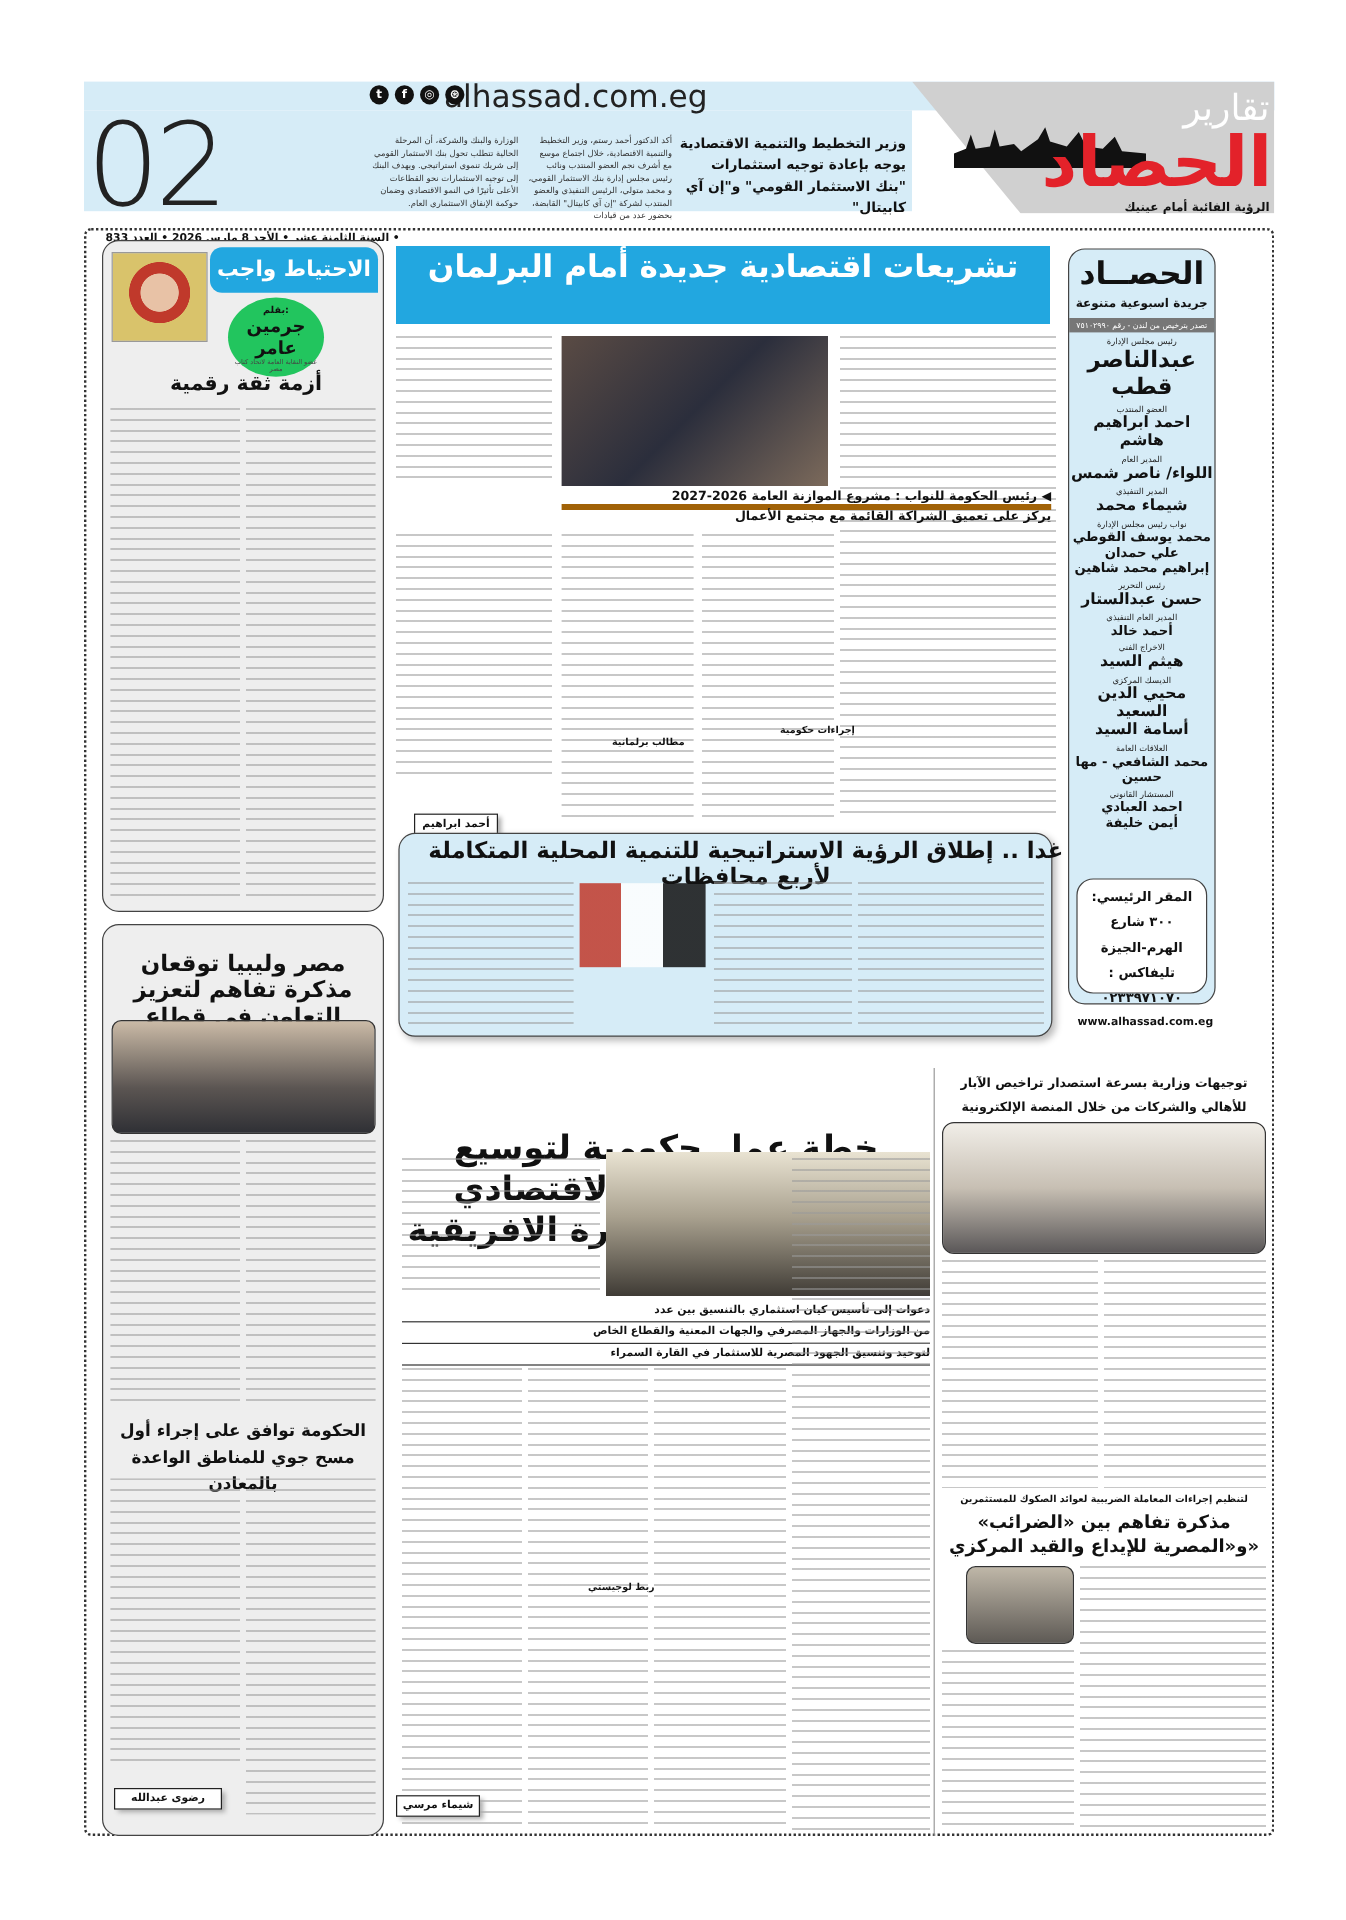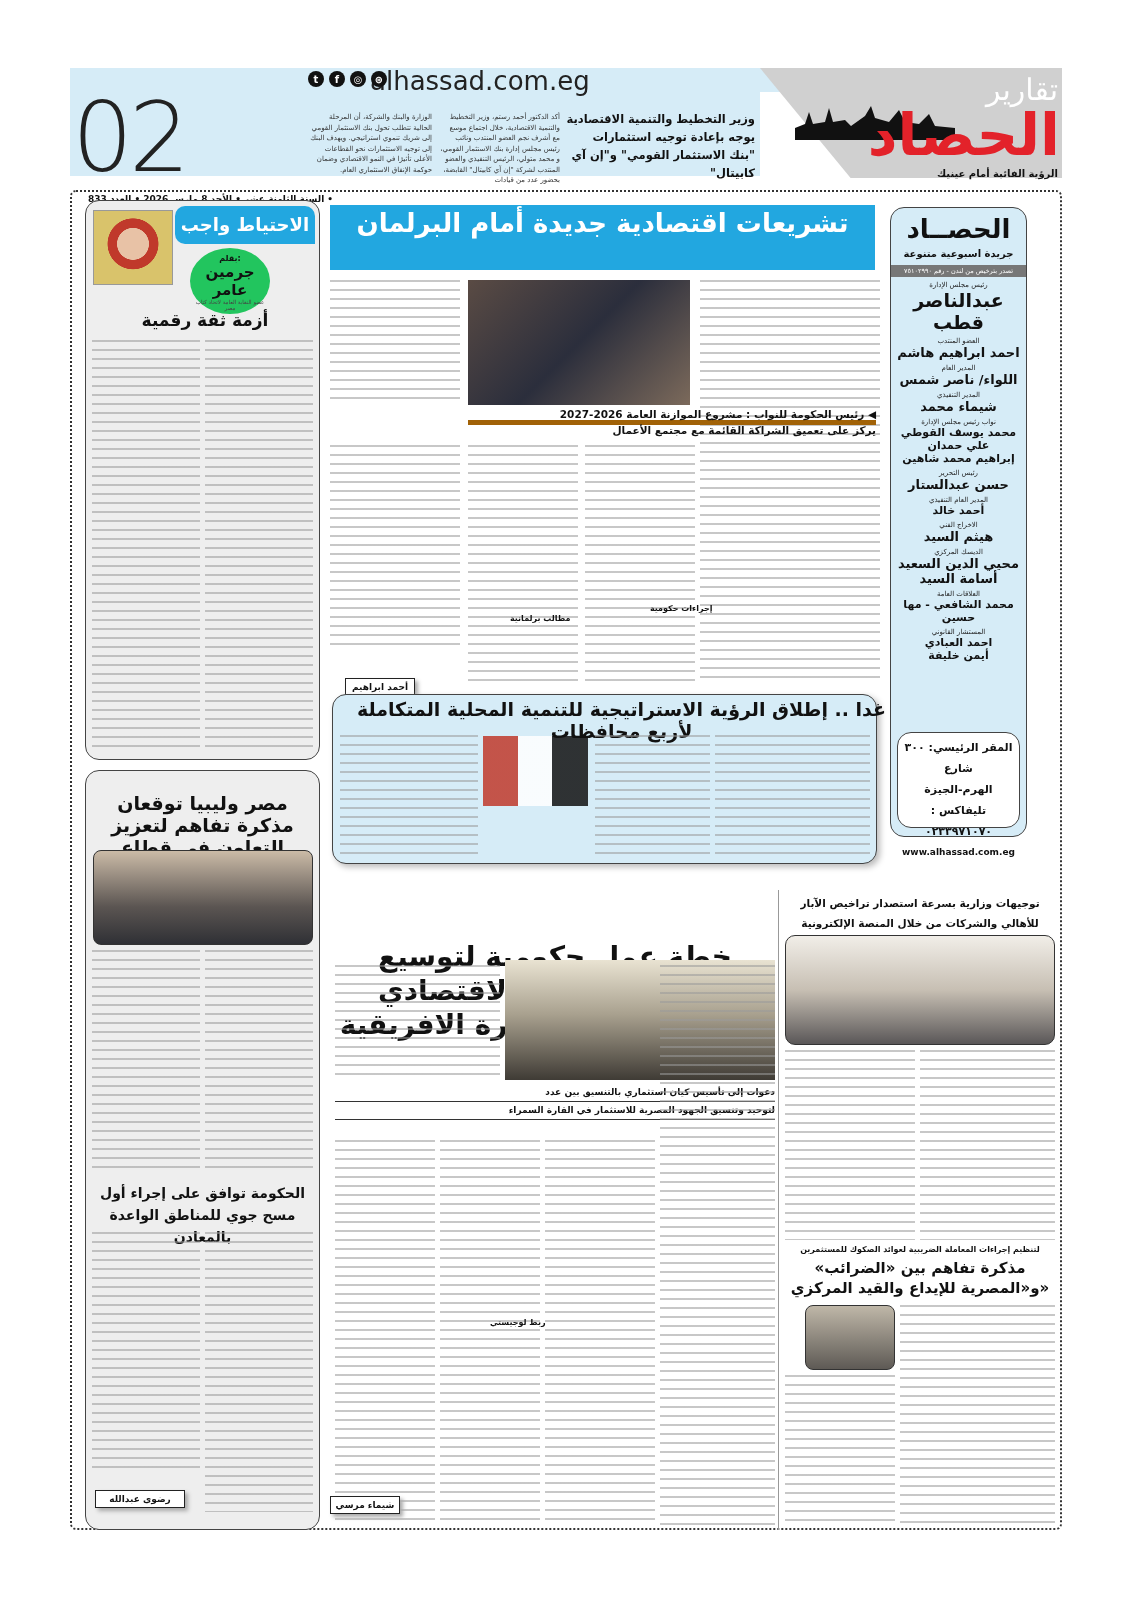--- a/index.html
+++ b/index.html
@@ -23,21 +23,21 @@
   #hdr-lead-title { left: 565px; top: 110px; width: 190px; font-size: 11.5px; font-weight: bold; line-height: 18px; }
   .hdr-col { font-size: 7px; line-height: 10.5px; color: #333; }
   #hdr-col1 { left: 440px; top: 112px; width: 120px; }
   #hdr-col2 { left: 310px; top: 112px; width: 122px; }
   #issue-line { left: 88px; top: 194px; font-size: 9px; font-weight: bold; text-align: center; }
 
   
   #frame { left: 70px; top: 190px; width: 992px; height: 1340px; border: 2px dotted #333; border-radius: 6px; }
 
   
-  #mast { left: 890px; top: 207px; width: 137px; height: 630px; background: #d6ecf7; border: 1.5px solid #444; border-radius: 14px; text-align: center; }
+  #mast { left: 890px; top: 207px; width: 123px; height: 630px; background: #d6ecf7; border: 1.5px solid #444; border-radius: 14px; text-align: center; }
   #mast .name { font-size: 26px; font-weight: bold; margin-top: 6px; }
   #mast .sub { font-size: 10px; font-weight: bold; margin-top: 4px; }
   #mast .lic { background: #777; color: #fff; font-size: 6.5px; padding: 2px 0; margin: 6px 0 4px; }
   #mast .role { font-size: 7px; margin-top: 4px; color: #222; }
   #mast .p1 { font-size: 19px; font-weight: bold; }
   #mast .p2 { font-size: 13px; font-weight: bold; }
   #mast .p3 { font-size: 11px; font-weight: bold; }
   #mast-addr { position: absolute; left: 6px; right: 6px; bottom: 8px; height: 96px; background: #fff; border: 1.5px solid #444; border-radius: 14px; font-size: 11px; font-weight: bold; line-height: 21px; padding-top: 4px; }
 
   
@@ -201,20 +201,21 @@
 
 <div class="abs" id="divider"></div>
 <div class="abs rtl" id="main-h">
   <div style="text-align:center">خطة عمل حكومية لتوسيع مجالات التعاون الاقتصادي</div>
   <div style="text-align:center">بين مصر ودول القارة الافريقية</div>
 </div>
 <div class="abs rtl txt txtlines" style="left:335px;top:965px;width:165px;height:115px;"></div>
 <div class="abs" id="main-photo"></div>
 <div class="abs rtl" id="main-cap">
   <div>دعوات إلى تأسيس كيان استثماري  بالتنسيق بين عدد</div>
+  <div>من الوزارات والجهاز المصرفي والجهات المعنية والقطاع الخاص</div>
   <div>لتوحيد وتنسيق الجهود المصرية للاستثمار في القارة السمراء</div>
 </div>
 <div class="abs rtl txt txtlines" style="left:660px;top:965px;width:115px;height:560px;"></div>
 <div class="abs rtl txt txtlines" style="left:545px;top:1140px;width:110px;height:380px;"></div>
 <div class="abs rtl txt txtlines" style="left:440px;top:1140px;width:100px;height:380px;"></div>
 <div class="abs rtl txt txtlines" style="left:335px;top:1140px;width:100px;height:380px;"></div>
 <div class="abs" id="sub1">ربط لوجيستي</div>
 <div class="abs byline" style="left:330px;top:1496px;width:70px;">شيماء مرسي</div>
 
 <div class="abs" id="lic-h">توجيهات وزارية بسرعة استصدار تراخيص الآبار للأهالي والشركات من خلال المنصة الإلكترونية الجديدة للتراخيص</div>

